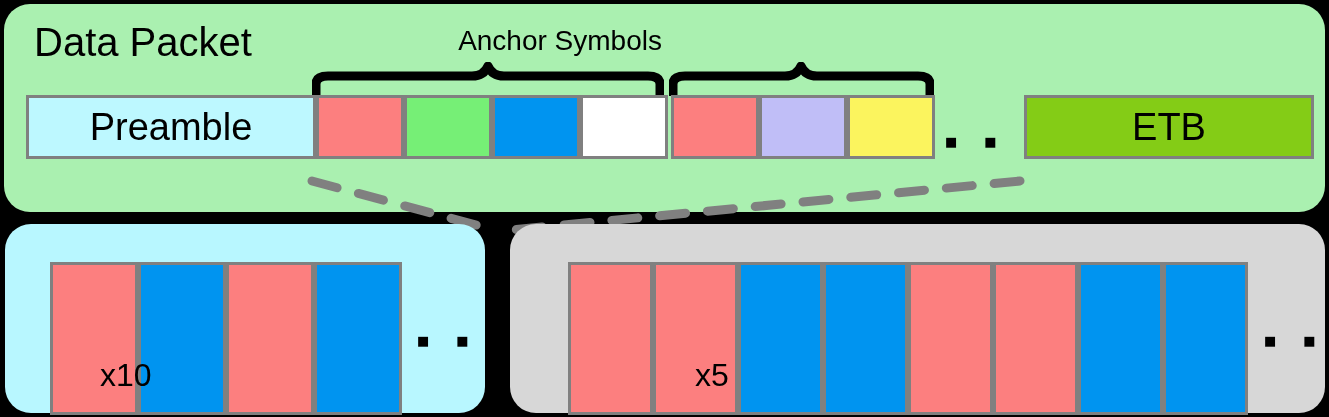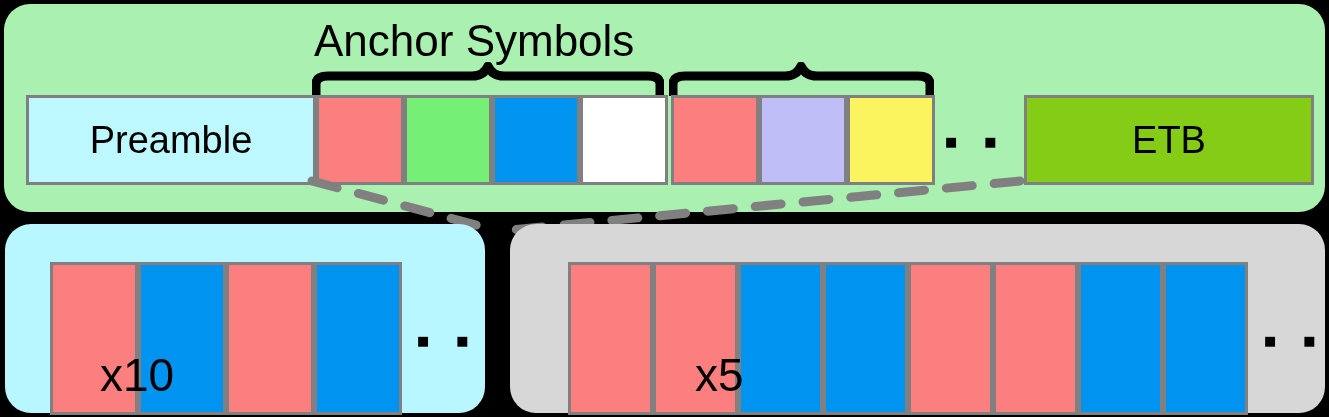--- a/index.html
+++ b/index.html
@@ -8,59 +8,60 @@
 
   .panel{position:absolute;box-sizing:border-box;}
 
   
   #packet-panel{left:4px;top:4px;width:1321px;height:208px;
                 background:#aaf0b0;border-radius:26px;}
   #packet-title{position:absolute;left:30px;top:16px;font-size:40px;line-height:44px;
                 white-space:nowrap;}
 
   
-  .group-label{position:absolute;font-size:44px;line-height:38px;white-space:nowrap;
-               text-align:left;}
+  .group-label{position:absolute;font-size:28px;line-height:38px;white-space:nowrap;
+               text-align:right;}
   #anchor-label{left:310px;top:18px;width:348px;}
   #payload-label{left:667px;top:18px;width:261px;}
 
   
   .brace{position:absolute;}
   #anchor-brace{left:308px;top:58px;width:352px;height:34px;}
   #payload-brace{left:665px;top:58px;width:265px;height:34px;}
 
   
   #field-strip{position:absolute;left:22px;top:91px;height:90px;}
-  .field{position:absolute;top:0;height:90px;box-sizing:border-box;
+  .field{position:absolute;top:0;height:64px;box-sizing:border-box;
          border:3px solid #808080;}
   .field-label{position:absolute;left:0;right:0;top:50%;transform:translateY(-50%);
                text-align:center;font-size:38px;line-height:42px;white-space:nowrap;}
 
   .dots{position:absolute;font-size:40px;line-height:40px;letter-spacing:7px;
         font-weight:bold;white-space:nowrap;}
 
   
   #connectors{position:absolute;left:0;top:0;width:1329px;height:417px;
               pointer-events:none;}
 
   
   #anchor-detail-panel{left:5px;top:224px;width:480px;height:189px;
                        background:#b8f7ff;border-radius:26px;}
   #payload-detail-panel{left:510px;top:224px;width:815px;height:189px;
                         background:#d7d7d7;border-radius:26px;}
   .detail-strip{position:absolute;height:153px;}
   .detail-cell{position:absolute;top:0;height:153px;box-sizing:border-box;
                border:3px solid #808080;}
-  .rep-label{position:absolute;font-size:46px;line-height:46px;white-space:nowrap;}
+  .rep-label{position:absolute;font-size:32px;line-height:46px;white-space:nowrap;}
 </style>
 </head>
 <body>
 
 <div class="panel" id="packet-panel">
 
+  <div id="packet-title">Data Packet</div>
 
   <div class="group-label" id="anchor-label">Anchor Symbols</div>
 
   <svg class="brace" id="anchor-brace" viewBox="0 0 352 34" preserveAspectRatio="none">
     <path d="M4,34 L4,22 Q4,14 16,14 L160,14 Q172,14 176,4 Q180,14 192,14 L336,14 Q348,14 348,22 L348,34" fill="none" stroke="#000" stroke-width="9" stroke-linecap="round" stroke-linejoin="round"></path>
   </svg>
 
   <svg class="brace" id="payload-brace" viewBox="0 0 265 34" preserveAspectRatio="none">
     <path d="M4,34 L4,22 Q4,14 16,14 L116,14 Q128,14 132,4 Q136,14 148,14 L249,14 Q261,14 261,22 L261,34" fill="none" stroke="#000" stroke-width="9" stroke-linecap="round" stroke-linejoin="round"></path>
   </svg>

